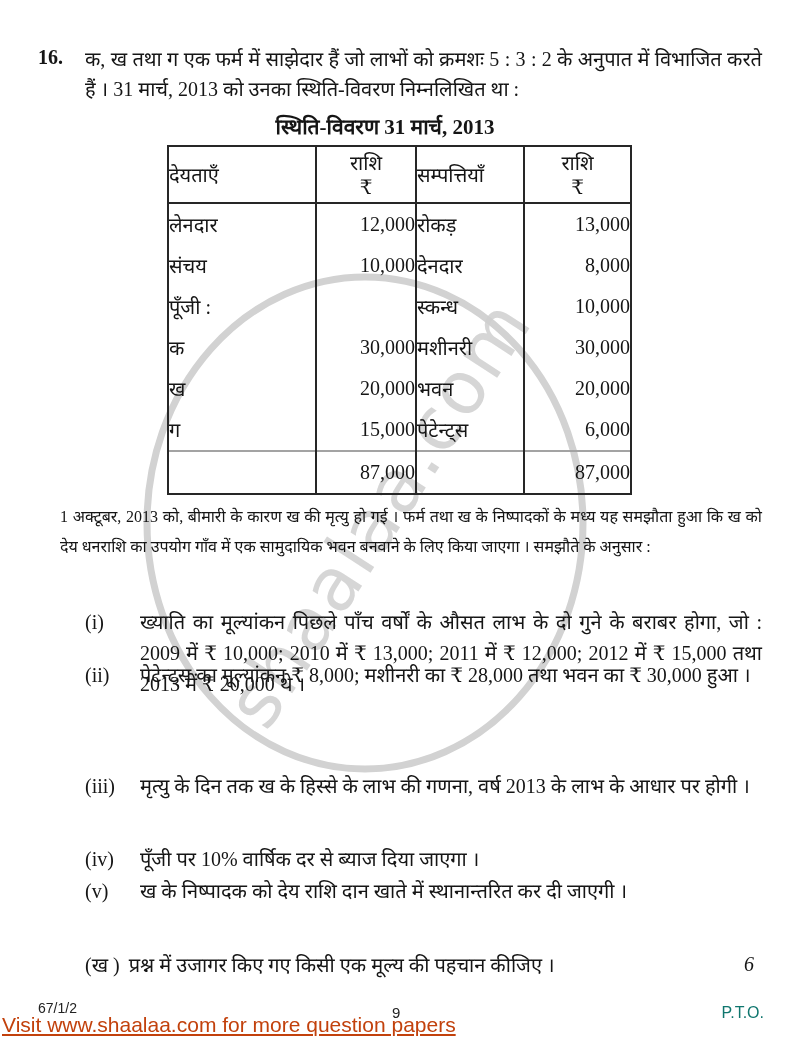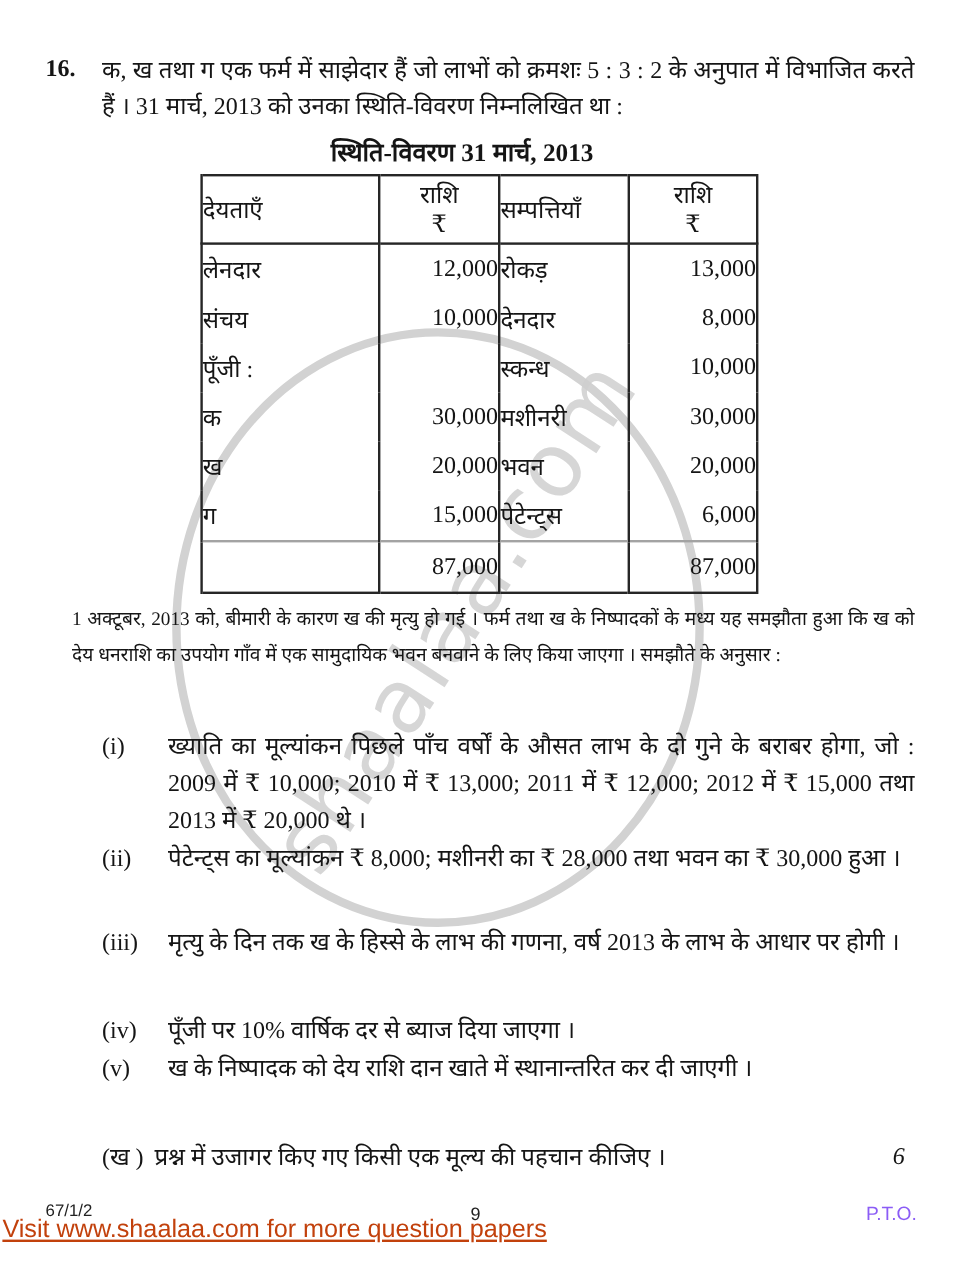--- a/index.html
+++ b/index.html
@@ -42,35 +42,35 @@
   td.indent{padding-left:64px;text-align:left;}
 
   
   .para{position:absolute;left:60px;top:502px;width:702px;font-size:16px;
     line-height:30px;text-align:justify;}
 
   
   .cond{position:absolute;left:85px;width:677px;font-size:20px;}
   .cond-label{position:absolute;left:0;top:0;line-height:31px;}
   .cond-text{margin-left:55px;line-height:31px;text-align:justify;}
-  .c1{top:607px;} .c2{top:701px;} .c3{top:771px;} .c4{top:844px;} .c5{top:876px;}
+  .c1{top:607px;} .c2{top:660px;} .c3{top:771px;} .c4{top:844px;} .c5{top:876px;}
 
   
   .subq{position:absolute;left:85px;width:690px;font-size:20px;line-height:27px;}
   .sq1{top:915px;} .sq2{top:952px;}
   .sq-label{margin-right:9px;}
   .marks{position:absolute;left:744px;top:953px;font-size:20px;font-style:italic;}
 
   
   .footer-code{position:absolute;left:38px;top:1000px;
     font-family:"Liberation Sans","DejaVu Sans",sans-serif;font-size:14px;color:#222;}
   .footer-page{position:absolute;left:392px;top:1004px;
     font-family:"Liberation Sans","DejaVu Sans",sans-serif;font-size:15px;color:#222;}
   .footer-pto{position:absolute;right:36px;top:1004px;
-    font-family:"Liberation Sans","DejaVu Sans",sans-serif;font-size:16px;color:#8b5cf6;}
+    font-family:"Liberation Sans","DejaVu Sans",sans-serif;font-size:16px;color:#0f766e;}
   .footer-site{position:absolute;left:2px;top:1013px;
     font-family:"Liberation Sans","DejaVu Sans",sans-serif;font-size:21px;color:#c2410c;text-decoration:underline;}
 </style>
 </head>
 <body>
 
 <div class="page">
 
   <div class="watermark">
     <svg width="800" height="1060" viewBox="0 0 800 1060" xmlns="http://www.w3.org/2000/svg">

